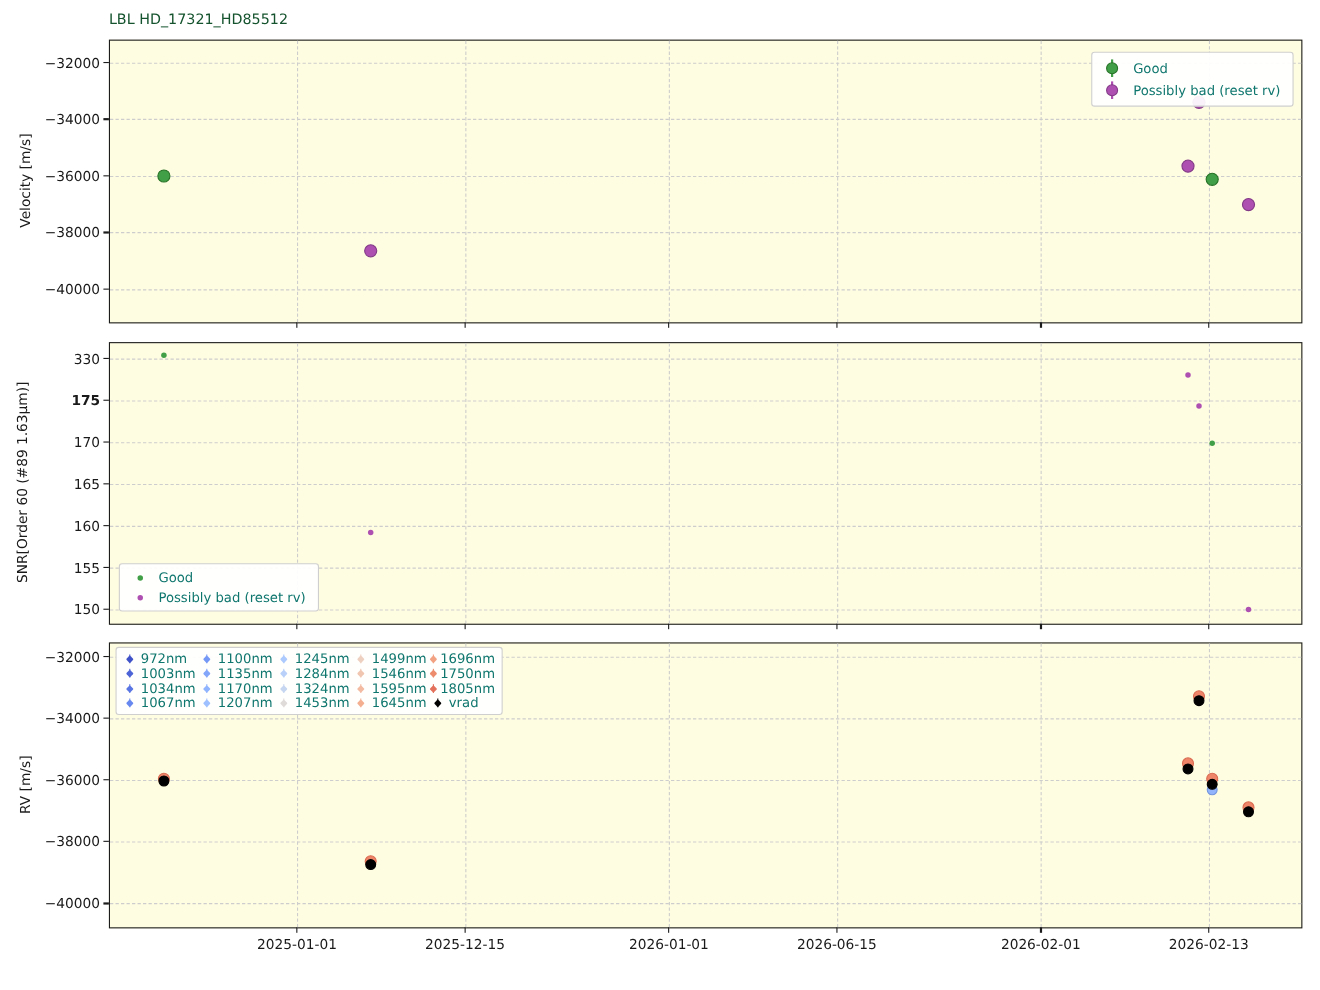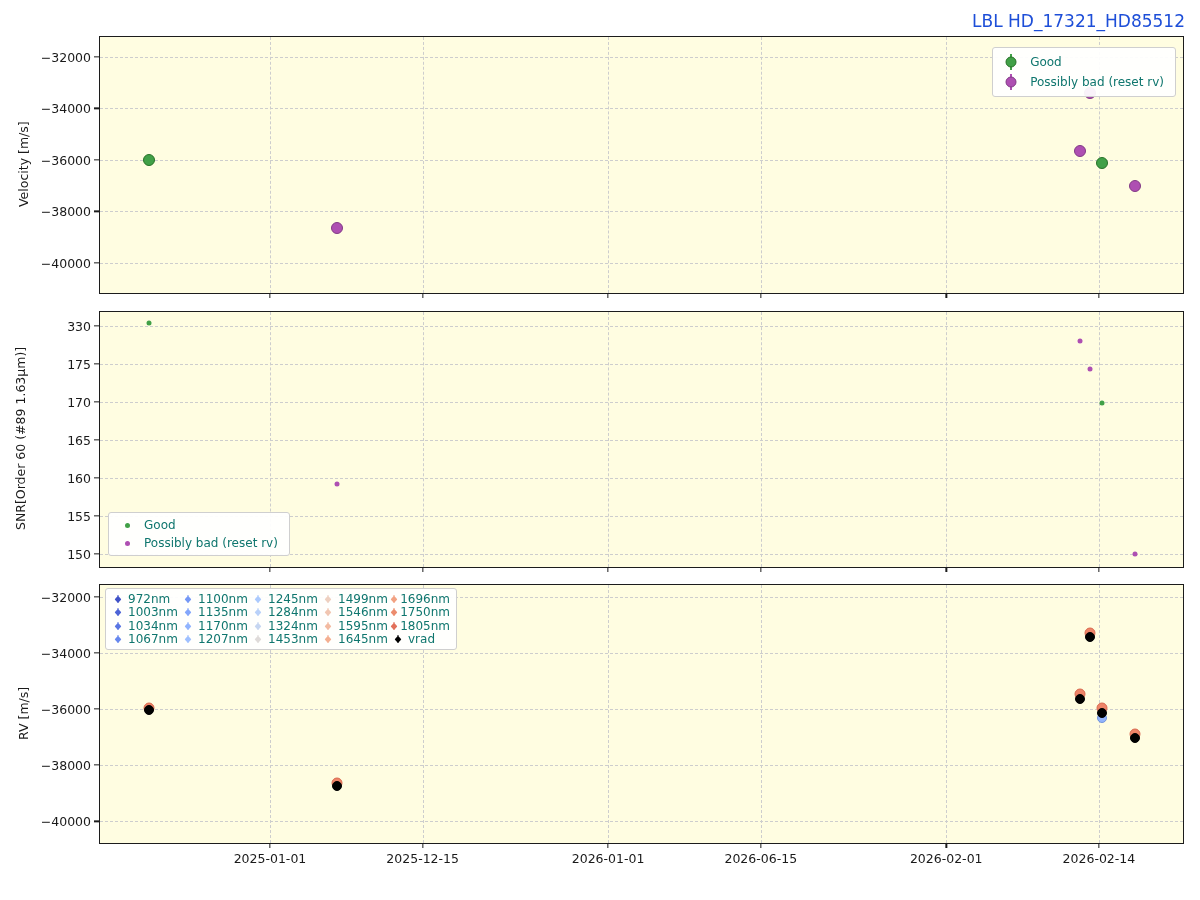--- a/index.html
+++ b/index.html
@@ -1,21 +1,21 @@
 <!DOCTYPE html>
 <html><head>
 <meta charset="utf-8">
 <style>
   html,body{margin:0;padding:0;background:#ffffff;}
   .figure{
     position:relative;width:1200px;height:900px;background:#ffffff;
     font-family:"DejaVu Sans","Liberation Sans",sans-serif;color:#1a1a1a;overflow:hidden;
   }
-  .chart-title{position:absolute;left:99px;top:11px;width:1086px;text-align:right;
-    font-size:17px;color:#1d4ed8;}
+  .chart-title{position:absolute;left:99px;top:11px;width:1086px;text-align:left;
+    font-size:13px;color:#14532d;}
   .xlabel{position:absolute;left:99px;top:866px;width:1086px;text-align:center;font-size:12.5px;}
   .ylabel{position:absolute;width:18px;display:flex;align-items:center;justify-content:center;
     writing-mode:vertical-rl;transform:rotate(180deg);font-size:12.5px;white-space:nowrap;}
   #yl0{left:14px;top:36px;height:256px;}
   #yl1{left:11px;top:311px;height:255px;}
   #yl2{left:14px;top:584px;height:258px;}
   .panel{position:absolute;left:99px;width:1083px;background:#fffde1;border:1.5px solid #1c1c1c;}
   #panel0{top:36px;height:256px;}
   #panel1{top:311px;height:255px;}
   #panel2{top:584px;height:258px;}
@@ -123,21 +123,21 @@
       <div class="xtick" style="left: 660.798px; top: 255px;"></div>
       <div class="vgrid" style="left: 846.222px;"></div>
       <div class="xtick" style="left: 846.222px; top: 255px;"></div>
       <div class="vgrid" style="left: 998.923px;"></div>
       <div class="xtick" style="left: 998.923px; top: 255px;"></div>
       <div class="hgrid" style="top: 14.0611px;"></div>
       <div class="ytick" style="top: 14.0611px;"></div>
       <div class="yticklabel" style="top: 14.0611px;">330</div>
       <div class="hgrid" style="top: 52.0641px;"></div>
       <div class="ytick" style="top: 52.0641px;"></div>
-      <div class="yticklabel" style="top: 52.0641px;">175</div>
+      <div class="yticklabel" style="top: 52.0641px; font-weight: bold;">175</div>
       <div class="hgrid" style="top: 90.0671px;"></div>
       <div class="ytick" style="top: 90.0671px;"></div>
       <div class="yticklabel" style="top: 90.0671px;">170</div>
       <div class="hgrid" style="top: 128.07px;"></div>
       <div class="ytick" style="top: 128.07px;"></div>
       <div class="yticklabel" style="top: 128.07px;">165</div>
       <div class="hgrid" style="top: 166.073px;"></div>
       <div class="ytick" style="top: 166.073px;"></div>
       <div class="yticklabel" style="top: 166.073px;">160</div>
       <div class="hgrid" style="top: 204.076px;"></div>
@@ -174,21 +174,21 @@
       <div class="xtick" style="left: 508.097px; top: 258px;"></div>
       <div class="xticklabel" style="left: 508.097px; top: 266px;">2026-01-01</div>
       <div class="vgrid" style="left: 660.798px;"></div>
       <div class="xtick" style="left: 660.798px; top: 258px;"></div>
       <div class="xticklabel" style="left: 660.798px; top: 266px;">2026-06-15</div>
       <div class="vgrid" style="left: 846.222px;"></div>
       <div class="xtick" style="left: 846.222px; top: 258px;"></div>
       <div class="xticklabel" style="left: 846.222px; top: 266px;">2026-02-01</div>
       <div class="vgrid" style="left: 998.923px;"></div>
       <div class="xtick" style="left: 998.923px; top: 258px;"></div>
-      <div class="xticklabel" style="left: 998.923px; top: 266px;">2026-02-14</div>
+      <div class="xticklabel" style="left: 998.923px; top: 266px;">2026-02-13</div>
       <div class="hgrid" style="top: 11.5229px;"></div>
       <div class="ytick" style="top: 11.5229px;"></div>
       <div class="yticklabel" style="top: 11.5229px;">−32000</div>
       <div class="hgrid" style="top: 67.732px;"></div>
       <div class="ytick" style="top: 67.732px;"></div>
       <div class="yticklabel" style="top: 67.732px;">−34000</div>
       <div class="hgrid" style="top: 123.941px;"></div>
       <div class="ytick" style="top: 123.941px;"></div>
       <div class="yticklabel" style="top: 123.941px;">−36000</div>
       <div class="hgrid" style="top: 180.15px;"></div>

